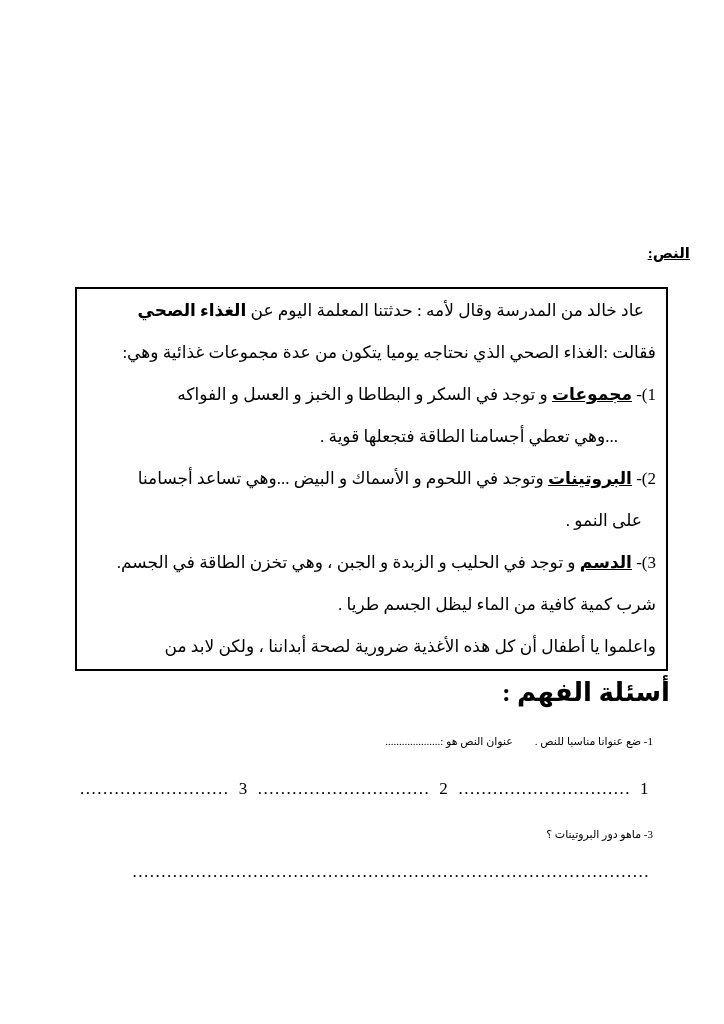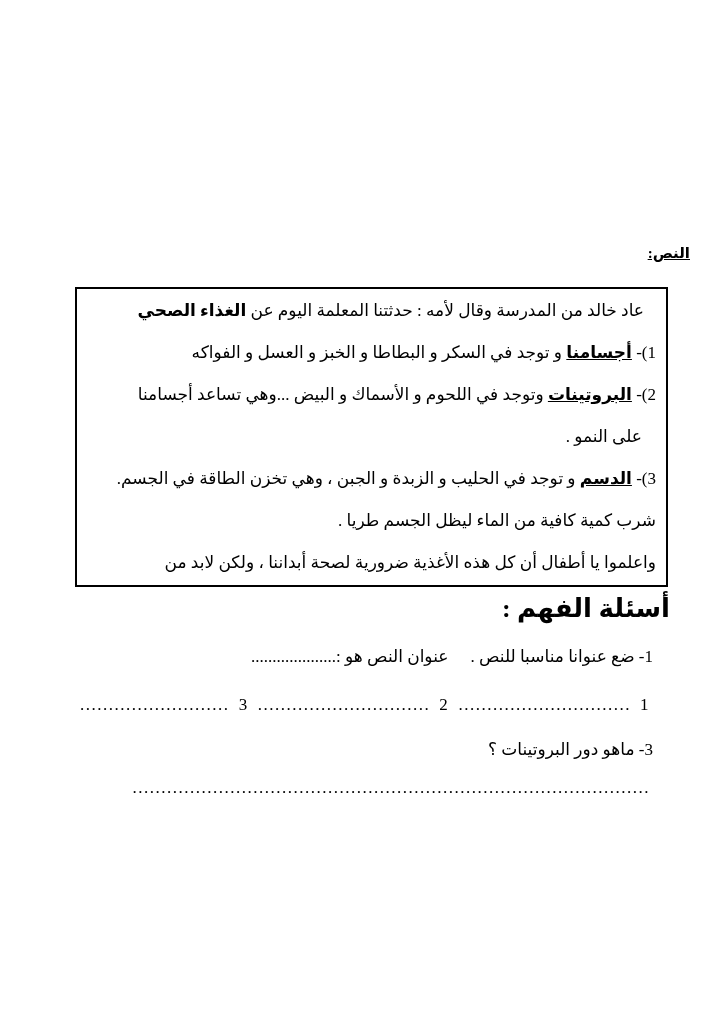--- a/index.html
+++ b/index.html
@@ -29,21 +29,21 @@
   .indent-first { padding-right:12px; }
   .cont-tab { padding-right:38px; }
   .cont-sm  { padding-right:14px; }
   .b { font-weight:bold;margin-left:44px; }
   .term { font-weight:bold; text-decoration:underline; }
   .q-heading {
     font-size:26px; line-height:24px; font-weight:bold;
     margin:10px 54px 0 0;
   }
   .q {
-    font-size:17px; line-height:24px;
+    font-size:11px; line-height:24px;
     margin:22px 71px 0 0;
     white-space:nowrap;
   }
   .q1 { margin-top:24px; }
   .q3 { margin-top:21px; }
   .q1-gap { display:inline-block; width:22px; }
   .dots { letter-spacing:1.5px; }
   .answer-line {
     display:flex; justify-content:space-between; align-items:baseline;
     font-size:17px; line-height:24px;
@@ -60,23 +60,25 @@
 </head>
 <body>
 
 <div class="page" dir="rtl">
 
   <div class="nass-label">النص:</div>
 
   <div class="text-box">
     <p class="line indent-first"><span>عاد خالد من المدرسة وقال لأمه : حدثتنا المعلمة اليوم عن </span><span class="b">الغذاء الصحي</span></p>
 
+    <p class="line">فقالت :الغذاء الصحي الذي نحتاجه يوميا يتكون من عدة مجموعات غذائية وهي:</p>
 
-    <p class="line"><span>1)- </span><span class="term">أجسامنا</span><span> و توجد في السكر و البطاطا و الخبز و العسل و الفواكه</span></p>
+    <p class="line"><span>1)- </span><span class="term">مجموعات</span><span> و توجد في السكر و البطاطا و الخبز و العسل و الفواكه</span></p>
 
+    <p class="line cont-tab">...وهي تعطي أجسامنا الطاقة فتجعلها قوية .</p>
 
     <p class="line"><span>2)- </span><span class="term">البروتينات</span><span> وتوجد في اللحوم و الأسماك و البيض ...وهي تساعد أجسامنا</span></p>
 
     <p class="line cont-sm">على النمو .</p>
 
     <p class="line"><span>3)- </span><span class="term">الدسم</span><span> و توجد في الحليب و الزبدة و الجبن ، وهي تخزن الطاقة في الجسم.</span></p>
 
     <p class="line">شرب كمية كافية من الماء ليظل الجسم طريا .</p>
 
     <p class="line">واعلموا يا أطفال أن كل هذه الأغذية ضرورية لصحة أبداننا ، ولكن لابد من</p>

